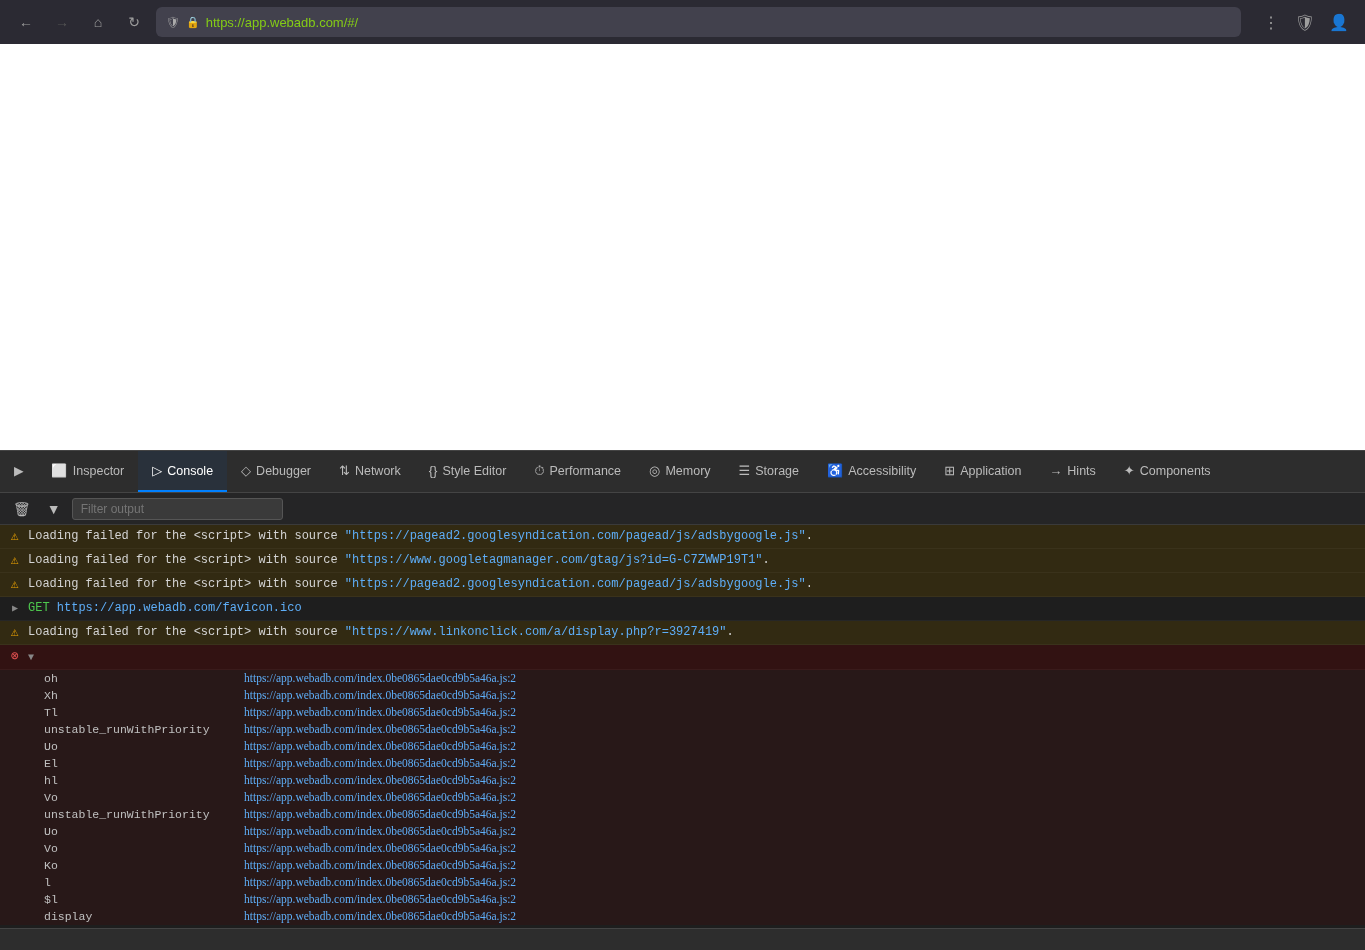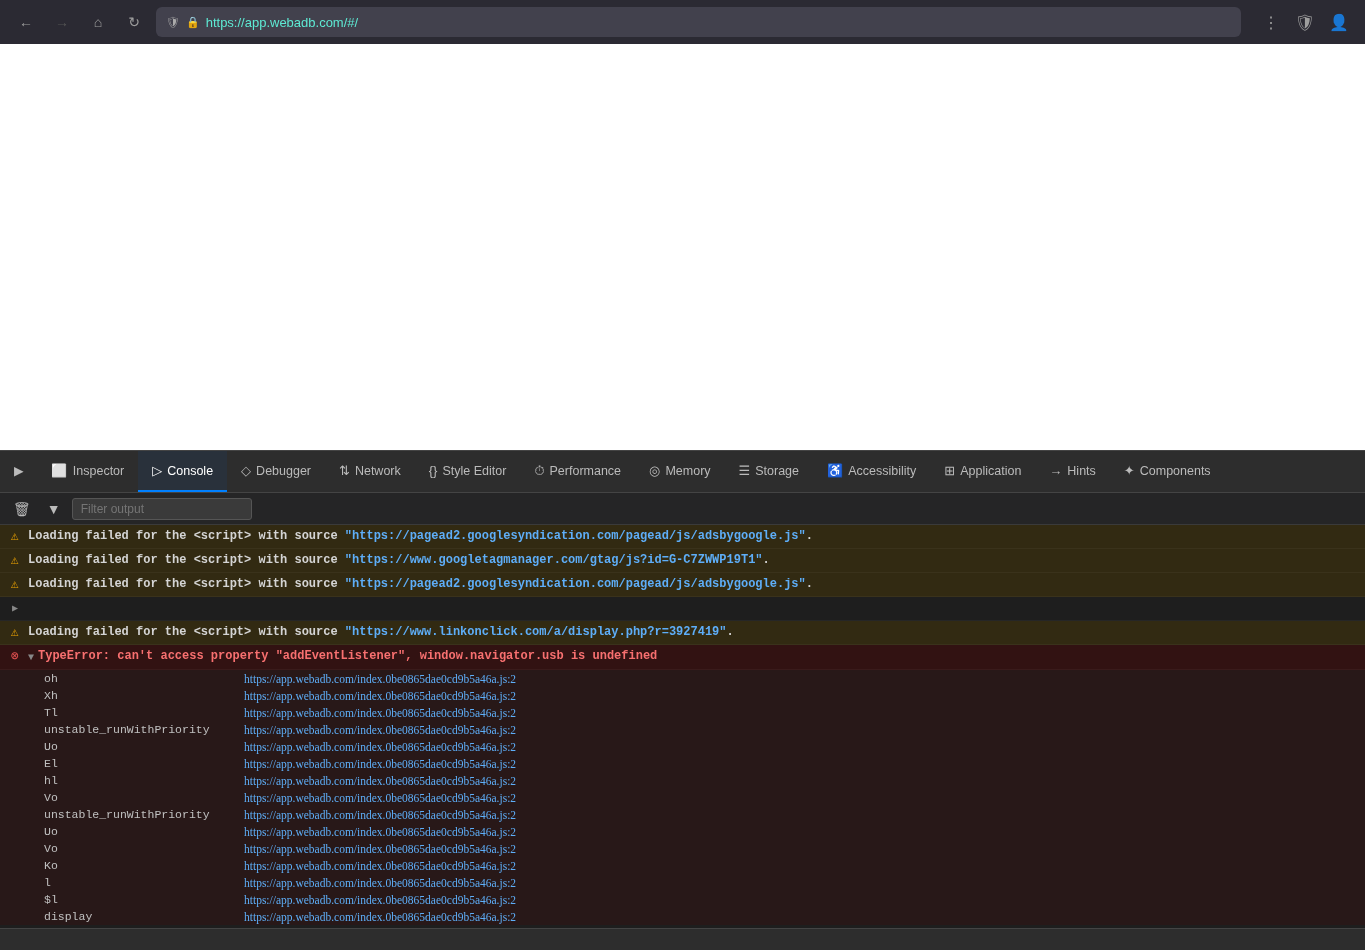--- a/index.html
+++ b/index.html
@@ -30,21 +30,21 @@
       flex: 1;
       height: 30px;
       background: #42414d;
       border-radius: 6px;
       display: flex;
       align-items: center;
       padding: 0 10px;
       gap: 6px;
     }
     .address-bar .lock-icon { color: #aaa; font-size: 11px; }
-    .address-text { color: #5eead4; font-size: 13px; }
+    .address-text { color: #84cc16; font-size: 13px; }
     .toolbar-right { display: flex; align-items: center; gap: 6px; margin-left: 8px; }
     .toolbar-icon-btn {
       color: #9e9e9e; font-size: 16px; cursor: pointer;
       width: 28px; height: 28px;
       display: flex; align-items: center; justify-content: center;
     }
 
     
     .page-content {
       flex: 1;
@@ -109,21 +109,21 @@
       border-radius: 3px;
     }
     .filter-input {
       height: 22px;
       background: #3a3a3a;
       border: 1px solid #555;
       border-radius: 3px;
       color: #ddd;
       font-size: 12px;
       padding: 0 8px;
-      width: 180px;
+      width: 211px;
     }
 
     
     .console-messages {
       flex: 1;
       overflow-y: auto;
       background: #1e1e1e;
       font-family: 'Courier New', monospace;
       font-size: 12px;
     }
@@ -146,36 +146,36 @@
       text-align: center;
     }
 
     .msg-warning { background: rgba(80, 60, 0, 0.4); }
     .msg-error { background: rgba(80, 0, 0, 0.4); }
     .msg-get { background: rgba(30, 30, 30, 0.8); }
 
     .warning-icon { color: #f0a500; }
     .error-icon { color: #e05050; }
 
-    .msg-text { color: #d4d4d4; flex: 1; word-break: break-all; font-weight: bold; }
+    .msg-text { color: #d4d4d4; flex: 1; word-break: break-all; }
     .msg-text .url-link { color: #5eaef8; }
     .msg-text .type-error { color: #f87070; }
 
     .expand-arrow {
       color: #888;
       margin-right: 4px;
       cursor: pointer;
       font-size: 10px;
       margin-top: 2px;
     }
 
     
     .stack-row {
       display: flex;
-      align-items: center;
+      align-items: flex-start;
       padding: 2px 8px 2px 44px;
       color: #8a8a8a;
       font-size: 11.5px;
       background: rgba(80, 0, 0, 0.2);
     }
     .stack-fn { color: #c0c0c0; min-width: 200px; }
     .stack-file { color: #5eaef8; font-family: Liberation Serif, serif; }
 
     
     .msg-get-text { color: #4ec94e; }
@@ -295,35 +295,35 @@
 
     <div class="console-msg msg-warning">
       <span class="msg-icon warning-icon">⚠</span>
       <span class="msg-text">
         Loading failed for the &lt;script&gt; with source <span class="url-link">"https://pagead2.googlesyndication.com/pagead/js/adsbygoogle.js"</span>.
       </span>
     </div>
 
     <div class="console-msg msg-get">
       <span class="msg-icon" style="color:#888; font-size:10px;">▶</span>
+      <span class="msg-text">
+        <span class="msg-get-text">GET </span><span class="msg-get-url">https://app.webadb.com/favicon.ico</span>
+      </span>
     </div>
 
     <div class="console-msg msg-warning">
       <span class="msg-icon warning-icon">⚠</span>
       <span class="msg-text">
         Loading failed for the &lt;script&gt; with source <span class="url-link">"https://www.linkonclick.com/a/display.php?r=3927419"</span>.
       </span>
     </div>
 
     <div class="console-msg msg-error">
       <span class="msg-icon error-icon">⊗</span>
       <span class="expand-arrow">▼</span>
-      <span class="msg-text">
-        <span class="type-error">TypeError: can't access property "addEventListener", window.navigator.usb is undefined</span>
-      </span>
     </div>
 
     <div class="stack-row">
       <span class="stack-fn">oh</span>
       <span class="stack-file">https://app.webadb.com/index.0be0865dae0cd9b5a46a.js:2</span>
     </div>
     <div class="stack-row">
       <span class="stack-fn">Xh</span>
       <span class="stack-file">https://app.webadb.com/index.0be0865dae0cd9b5a46a.js:2</span>
     </div>

